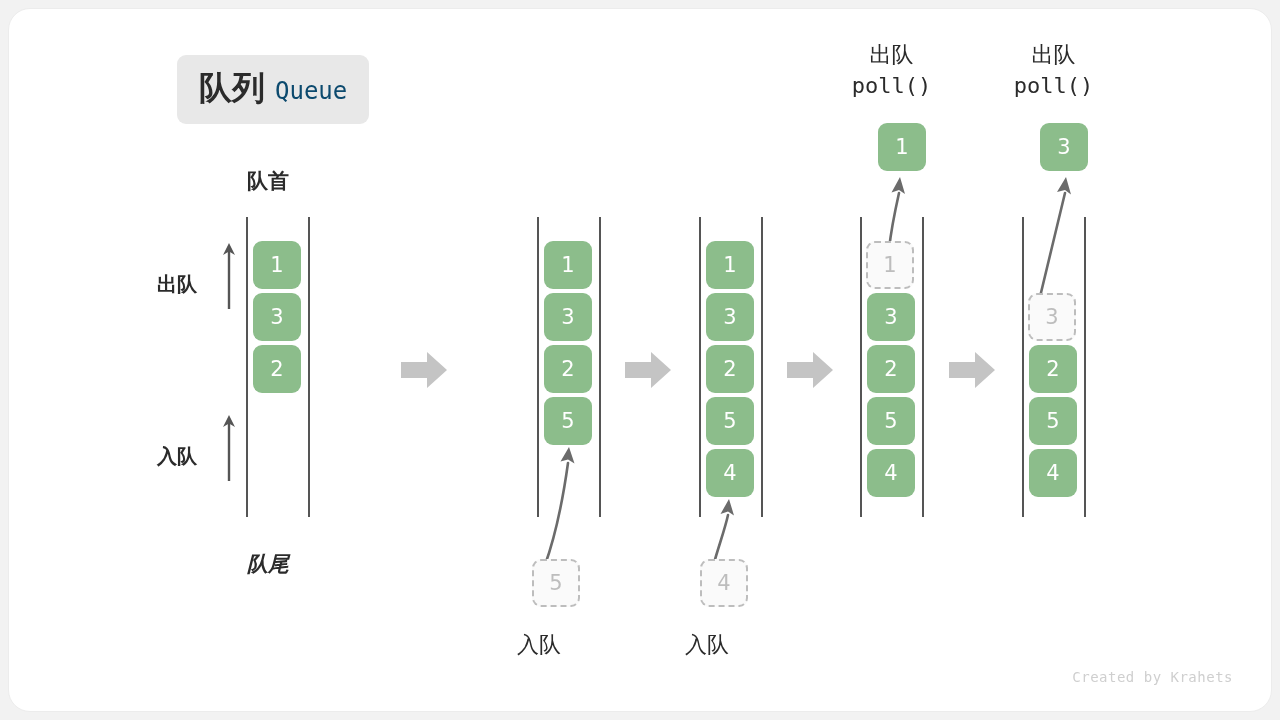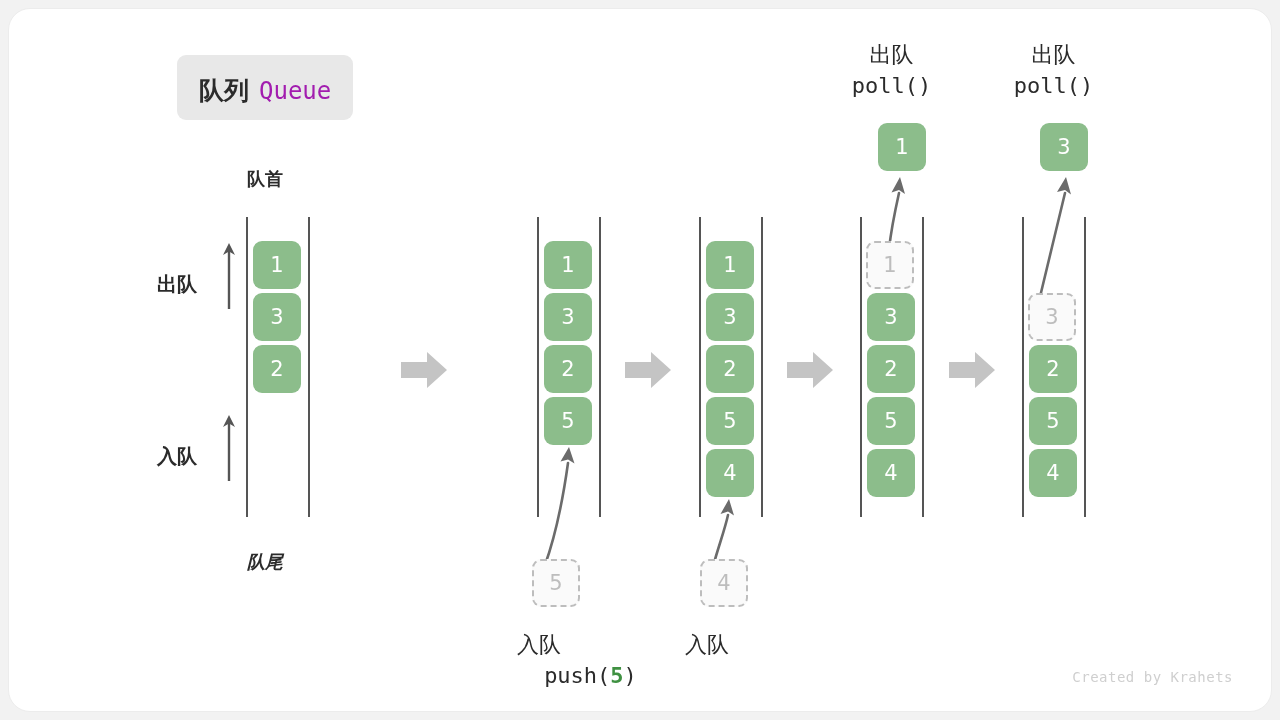--- a/index.html
+++ b/index.html
@@ -34,40 +34,39 @@
     top: 46px;
     background: #e8e8e8;
     border-radius: 9px;
     padding: 11px 22px 13px 22px;
     display: flex;
     align-items: baseline;
     gap: 10px;
     white-space: nowrap;
   }
   #title-badge .cn {
-    font-size: 25px;
+    font-size: 33px;
     font-weight: bold;
     color: #2b2b2b;
     font-family: Liberation Sans, sans-serif;
-    margin-top: 8px;
   }
   #title-badge .en {
     font-size: 24px;
-    color: #a21caf;
+    color: #0c4a6e;
     font-family: "DejaVu Sans Mono", monospace;
   }
 
   
   .cn-label {
     font-family: "DejaVu Sans", sans-serif;
     font-weight: bold;
     color: #2b2b2b;
     white-space: nowrap;
   }
-  .head-label { font-size: 18px; }
+  .head-label { font-size: 21px; }
   .side-label { font-size: 20px; }
 
   .op-block {
     text-align: center;
     white-space: nowrap;
     line-height: 1.42;
   }
   .op-block .op-cn {
     font-family: "DejaVu Sans", sans-serif;
     font-size: 22px;
@@ -174,21 +173,20 @@
     <div class="abs" style="left:524px; top:436px;">
       <svg width="60" height="122" viewBox="0 0 60 122">
         <path d="M12 120 C 22 92, 30 54, 35 18" stroke="#6b6b6b" stroke-width="2.6" fill="none" stroke-linecap="round"></path>
         <path d="M36 2 L41.5 18.5 L35 14.5 L27.5 16.5 Z" fill="#6b6b6b"></path>
       </svg>
     </div>
 
     <div class="abs cell ghost" style="left:523px; top:550px;">5</div>
     <div class="abs op-block" style="left:440px; top:620px; width:215px; text-align:left;">
       <div class="op-cn" style="padding-left:68px;">入队</div>
-      <div class="op-code" style="padding-left:68px;"><span>push(</span><span class="num">5</span><span>)</span></div>
     </div>
 
     <div class="abs step-arrow" style="left:616px; top:341px;">
       <svg width="46" height="40" viewBox="0 0 46 40">
         <path d="M0 12 L26 12 L26 2 L46 20 L26 38 L26 28 L0 28 Z" fill="#c4c4c4"></path>
       </svg>
     </div>
 
     <div class="abs rail" style="left:690px; top:208px; height:300px;"></div>
     <div class="abs rail" style="left:752px; top:208px; height:300px;"></div>

